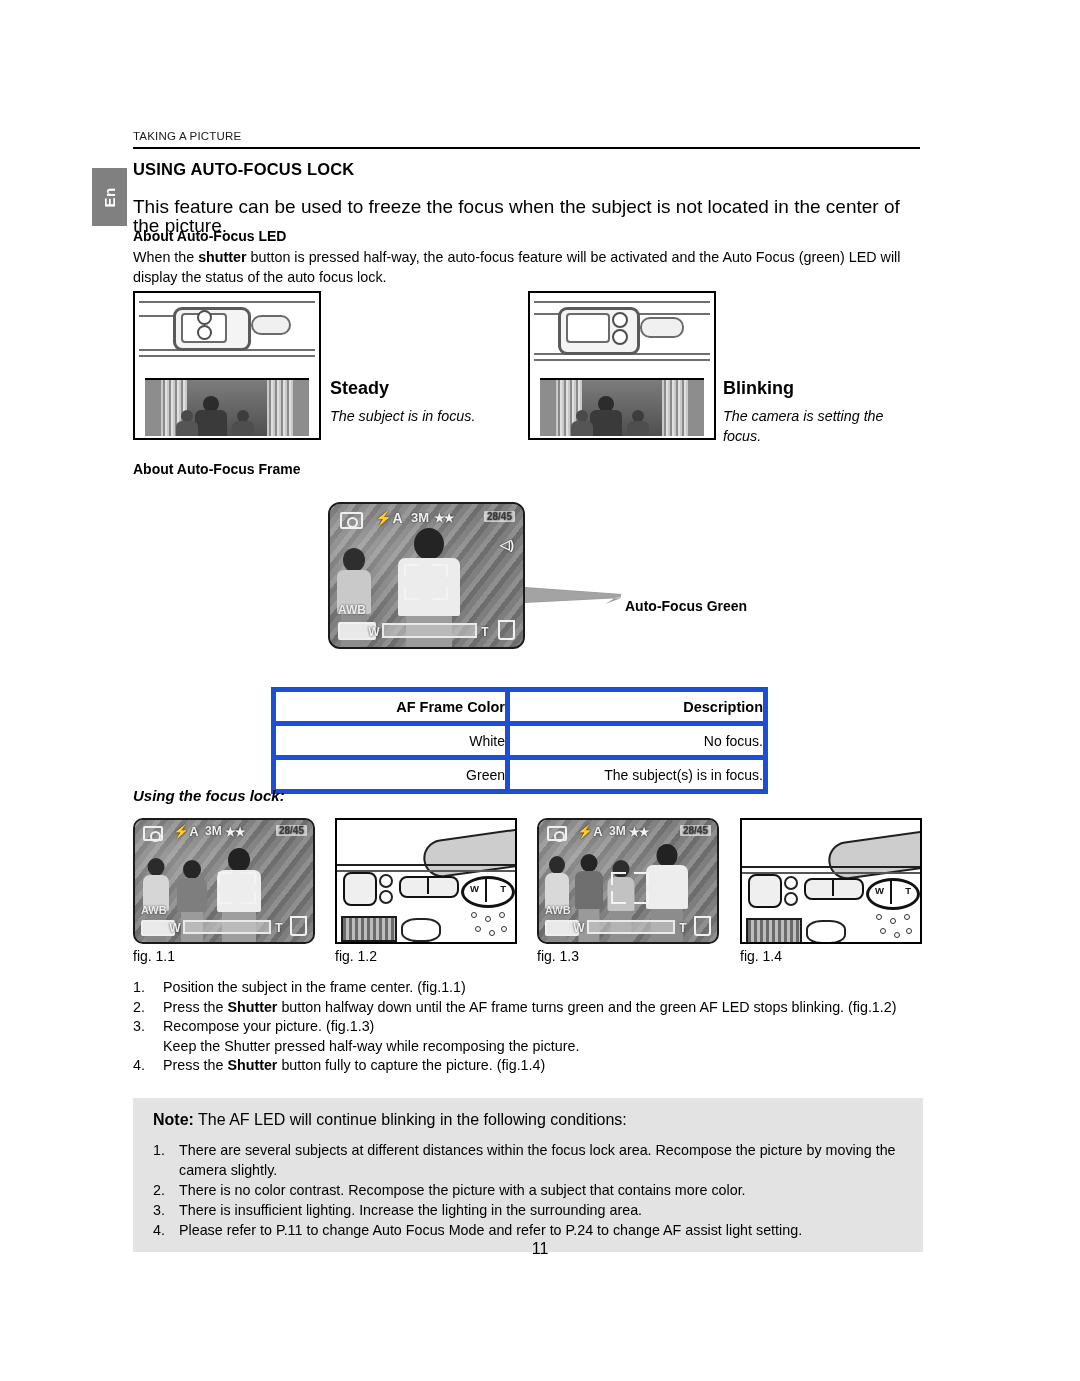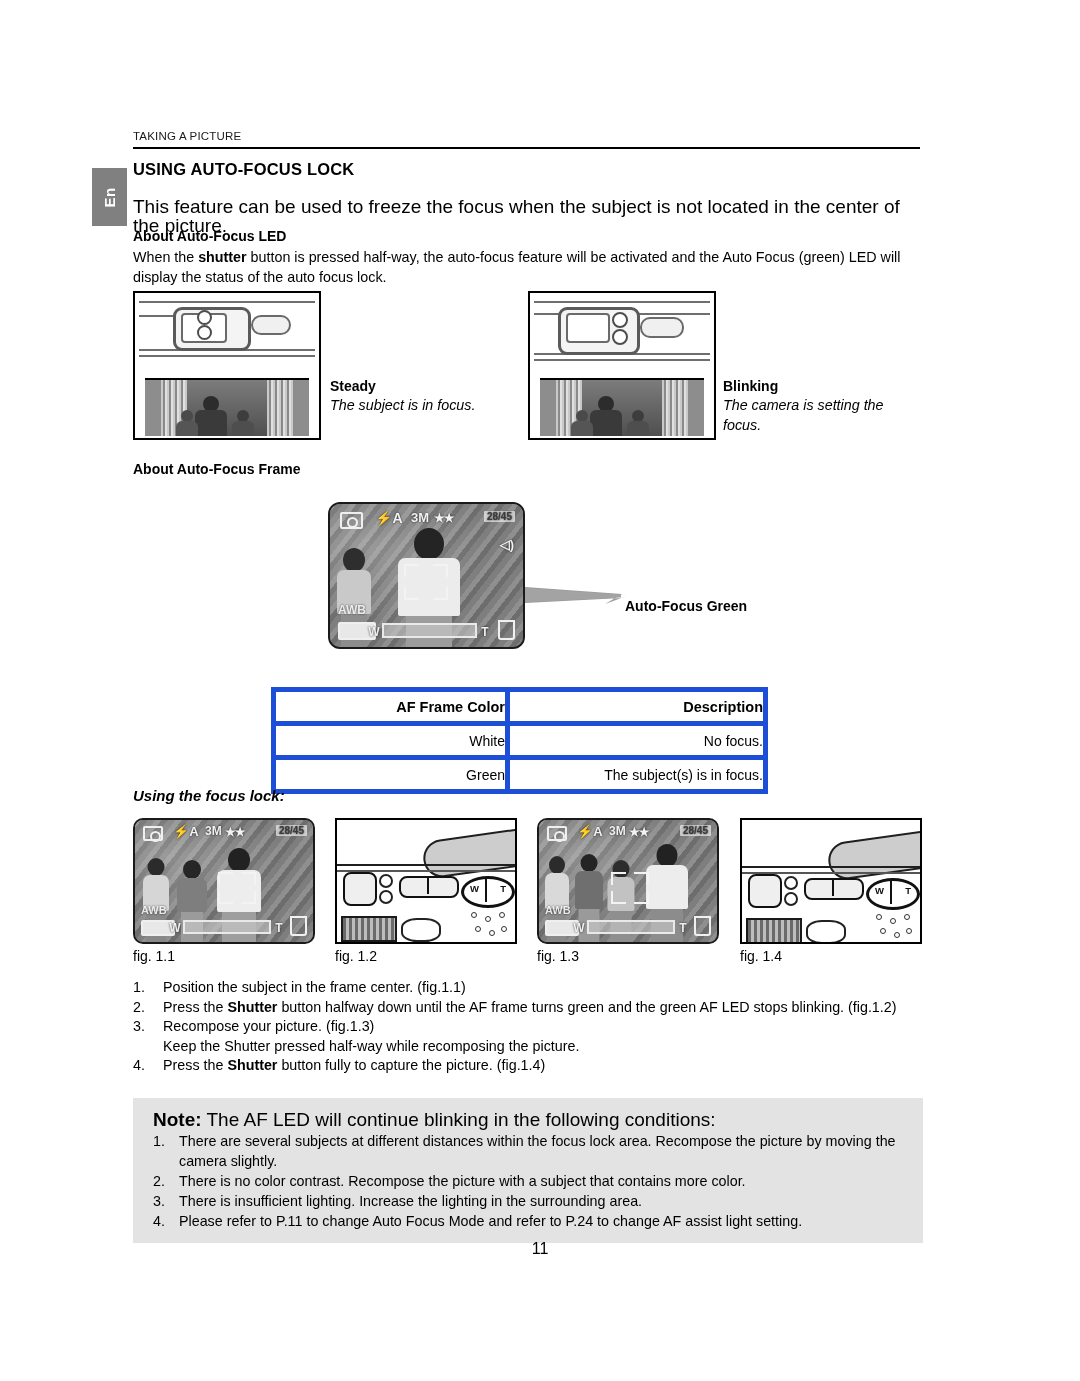--- a/index.html
+++ b/index.html
@@ -137,21 +137,21 @@
   .curtain.l { left: 16px; }
   .curtain.r { right: 16px; }
   .ppl-bg { position: absolute; left: 42px; right: 42px; top: 0; bottom: 0;
     background: linear-gradient(180deg,#7c7c7c,#4f4f4f); }
   .head-s { position: absolute; border-radius: 50%; background: #2c2c2c; }
   .torso-s { position: absolute; border-radius: 6px 6px 0 0; background: #3a3a3a; }
 
   .caption-block { position: absolute; width: 190px; }
   #cap-1 { left: 330px; top: 378px; }
   #cap-2 { left: 723px; top: 378px; }
-  .caption-title { font-size: 14px; font-weight: bold; margin-bottom: 2px; }
+  .caption-title { font-size: 18px; font-weight: bold; margin-bottom: 8px; }
   .caption-text { font-size: 14.3px; line-height: 19.5px; font-style: italic; }
 
   
   #about-frame-head { position: absolute; left: 133px; top: 461px; }
 
   .lcd-screen {
     position: absolute;
     left: 328px; top: 502px;
     width: 193px; height: 143px;
     border: 2px solid #1a1a1a;
@@ -345,21 +345,21 @@
   
   .note-box {
     position: absolute;
     left: 133px; top: 1098px;
     width: 790px;
     min-height: 132px;
     background: #e3e3e3;
     padding: 12px 18px 12px 20px;
     box-sizing: border-box;
   }
-  .note-lead { font-size: 19px; line-height: 20px; margin-bottom: 1px; }
+  .note-lead { font-size: 16px; line-height: 20px; margin-bottom: 10px; }
   .note-item {
     position: relative;
     padding-left: 26px;
     font-size: 14.3px;
     line-height: 20px;
   }
   .note-item .num { position: absolute; left: 0; top: 0; }
   .page-num {
     position: absolute;
     left: 0; right: 0; top: 1240px;

